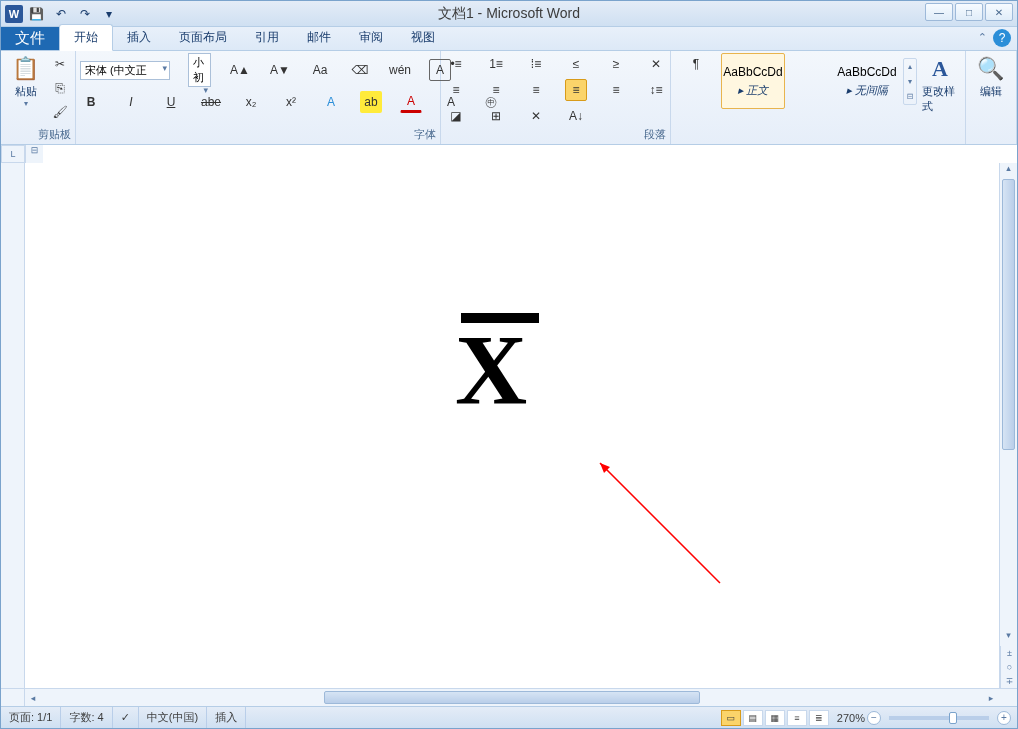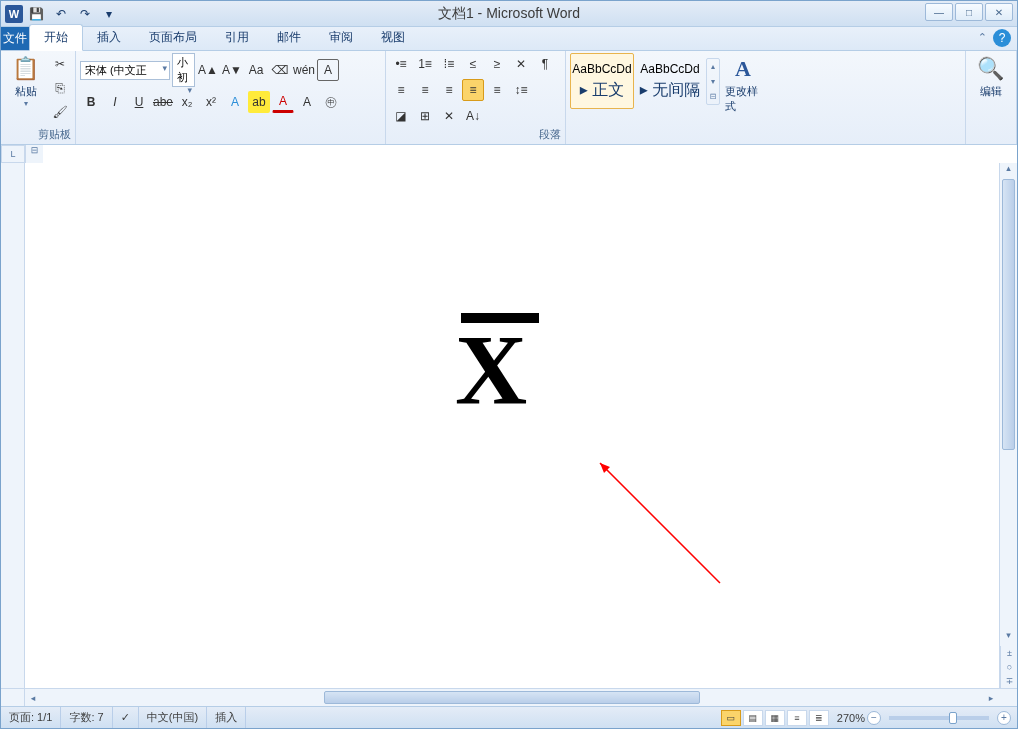--- a/index.html
+++ b/index.html
@@ -10,46 +10,46 @@
 .titlebar { height: 26px; background: linear-gradient(#e4ecf7,#cfe0f2); display: flex; align-items: center; position: relative; border-bottom: 1px solid #b5cde6; }
 .tb-left { display: flex; align-items: center; gap: 4px; padding-left: 4px; }
 .word-icon { width: 18px; height: 18px; background: #2b579a; color: #fff; font-size: 11px; font-weight: bold; display: flex; align-items: center; justify-content: center; border-radius: 2px; }
 .qat-btn { width: 20px; height: 20px; display: flex; align-items: center; justify-content: center; color: #1a3d6d; font-size: 12px; cursor: pointer; border-radius: 2px; }
 .title-text { position: absolute; left: 50%; transform: translateX(-50%); font-size: 14px; color: #3c3c3c; }
 .win-ctrls { position: absolute; right: 4px; top: 2px; display: flex; gap: 2px; }
 .win-btn { width: 28px; height: 18px; border: 1px solid #9db9d9; background: linear-gradient(#f7fbff,#e0edf9); display: flex; align-items: center; justify-content: center; font-size: 10px; cursor: pointer; border-radius: 2px; color: #4a6a8f; }
 
 
 .tabbar { height: 24px; background: linear-gradient(#e8f0fa,#dde9f7); display: flex; align-items: flex-end; border-bottom: 1px solid #b5cde6; position: relative; }
-.file-tab { background: #1e69b3; color: #fff; padding: 4px 2px; font-size: 12px; height: 100%; display: flex; align-items: center; cursor: pointer; }
+.file-tab { background: #1e69b3; color: #fff; padding: 4px 14px; font-size: 15px; height: 100%; display: flex; align-items: center; cursor: pointer; }
 .tab { padding: 4px 14px; font-size: 12px; color: #1a3d6d; cursor: pointer; }
 .tab.active { background: #fff; border: 1px solid #b5cde6; border-bottom: 1px solid #fff; margin-bottom: -1px; border-radius: 3px 3px 0 0; color: #1a3d6d; }
 .ribbon-toggle { position: absolute; right: 30px; top: 4px; font-size: 11px; color: #5a7aa3; cursor: pointer; }
 .help-btn { position: absolute; right: 6px; top: 2px; width: 18px; height: 18px; border-radius: 50%; background: #2b8ed8; color: #fff; font-size: 12px; display: flex; align-items: center; justify-content: center; cursor: pointer; }
 
 
 .ribbon { height: 94px; background: linear-gradient(#f3f7fc,#e6eef9); border-bottom: 1px solid #b5cde6; display: flex; }
 .group { border-right: 1px solid #c8d8ec; display: flex; flex-direction: column; padding: 2px 4px 0; }
 .group-body { flex: 1; display: flex; align-items: flex-start; gap: 2px; }
 .group-label { font-size: 11px; text-align: right; color: #4a6a8f; padding-bottom: 2px; position: relative; }
 .group-label::after { content: "⌐"; position: absolute; right: 2px; font-size: 9px; transform: rotate(180deg); color: #6e88aa; }
 .bigbtn { display: flex; flex-direction: column; align-items: center; justify-content: center; width: 42px; padding: 2px; cursor: pointer; border: 1px solid transparent; border-radius: 3px; }
 .bigbtn .ico { font-size: 22px; }
 .bigbtn .lbl { font-size: 11px; color: #1a3d6d; margin-top: 2px; }
 .col { display: flex; flex-direction: column; gap: 2px; justify-content: center; }
-.row { display: flex; gap: 2px; align-items: center; }
+.row { display: flex; gap: 18px; align-items: center; }
 .smbtn { width: 22px; height: 22px; display: flex; align-items: center; justify-content: center; font-size: 12px; cursor: pointer; border: 1px solid transparent; border-radius: 2px; color: #333; }
 .smbtn.active { background: #fbd46a; border-color: #d89b1a; }
 .dropdown { border: 1px solid #abc0d9; background: #fff; font-size: 11px; padding: 1px 14px 1px 4px; position: relative; cursor: pointer; }
 .dropdown::after { content: "▾"; position: absolute; right: 2px; font-size: 9px; color: #5a7aa3; }
 .style-gallery { display: flex; gap: 4px; align-items: center; }
-.style-item { width: 64px; height: 56px; border: 1px solid transparent; display: flex; flex-direction: column; align-items: center; justify-content: center; cursor: pointer; border-radius: 2px; }
+.style-item { width: 64px; height: 56px; border: 1px solid transparent; display: flex; flex-direction: column; align-items: center; justify-content: center; cursor: pointer; border-radius: 2px; margin-left: 46px; }
 .style-item.sel { border-color: #e8b44d; background: #fff7e0; }
 .style-item .prev { font-size: 12px; }
-.style-item .sname { font-size: 16px; color: #1a3d6d; margin-top: 4px; }
+.style-item .sname { font-size: 11px; color: #1a3d6d; margin-top: 4px; font-style: italic; }
 .gallery-more { width: 14px; display: flex; flex-direction: column; border: 1px solid #c8d8ec; border-radius: 2px; }
 .gallery-more span { font-size: 8px; text-align: center; cursor: pointer; color: #5a7aa3; padding: 3px 0; }
 
 
 .ruler-corner { width: 24px; height: 18px; border: 1px solid #c8d8ec; background: #eef4fb; font-size: 9px; display: flex; align-items: center; justify-content: center; color: #5a7aa3; }
 .ruler-h { height: 18px; background: #eef4fb; border-bottom: 1px solid #c8d8ec; position: relative; font-size: 9px; color: #5a7aa3; overflow: hidden; }
 .ruler-row { display: flex; }
 .tick-area { flex: 1; position: relative; }
 
 
@@ -155,20 +155,21 @@
           <div class="smbtn">x₂</div>
           <div class="smbtn">x²</div>
           <div class="smbtn" style="color:#2b8ed8">A</div>
           <div class="smbtn" style="background:#ffeb3b">ab</div>
           <div class="smbtn" style="color:#c00;border-bottom:3px solid #c00">A</div>
           <div class="smbtn">A</div>
           <div class="smbtn">㊥</div>
         </div>
       </div>
         </div>
+      <div class="group-label">字体</div>
     </div>
 
     <div class="group" style="min-width:180px">
       <div class="group-body">
           <div class="col" style="gap:4px">
         <div class="row">
           <div class="smbtn">•≡</div>
           <div class="smbtn">1≡</div>
           <div class="smbtn">⁞≡</div>
           <div class="smbtn">≤</div>
@@ -271,21 +272,21 @@
     <div class="arr">◂</div>
     <div class="track">
         <div class="thumb"></div>
       </div>
     <div class="arr">▸</div>
     <div style="width:18px"></div>
   </div>
 
   <div class="statusbar">
     <div class="status-cell">页面: 1/1</div>
-    <div class="status-cell">字数: 7</div>
+    <div class="status-cell">字数: 4</div>
     <div class="status-cell">
         <span>✓</span>
       </div>
     <div class="status-cell">中文(中国)</div>
     <div class="status-cell">插入</div>
     <div class="status-right">
       <div class="view-btn active">▭</div>
       <div class="view-btn">▤</div>
       <div class="view-btn">▦</div>
       <div class="view-btn">≡</div>

